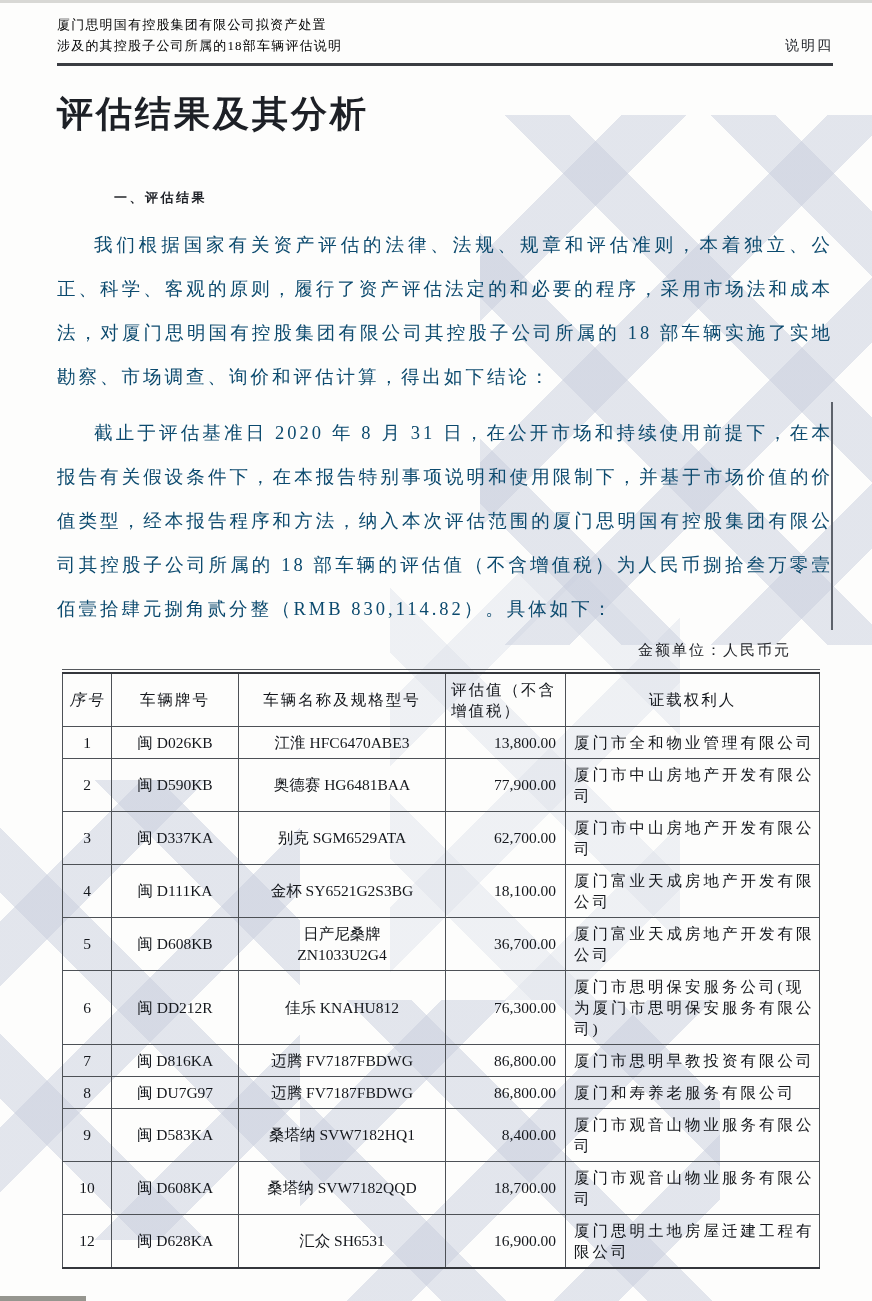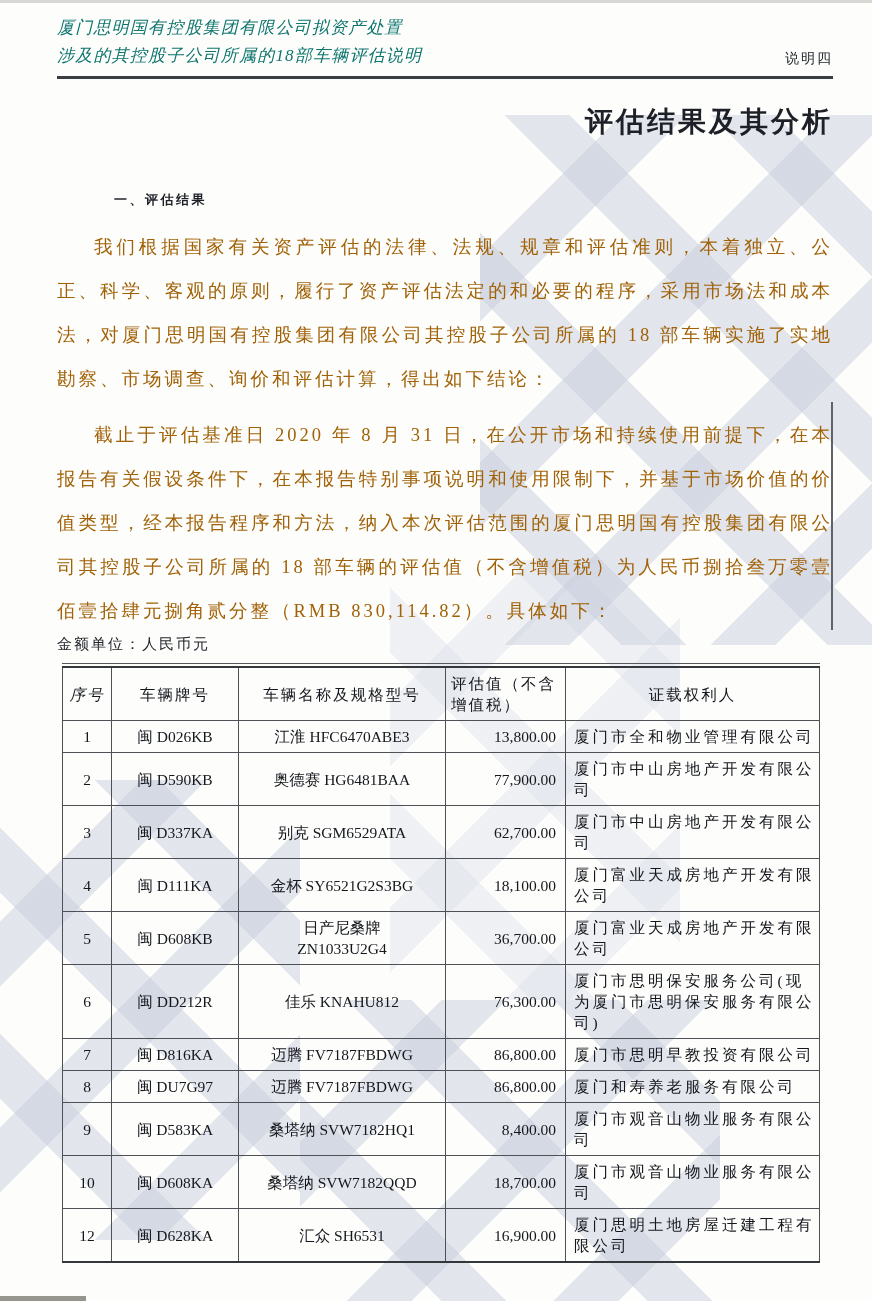--- a/index.html
+++ b/index.html
@@ -11,29 +11,29 @@
         repeating-linear-gradient(135deg, transparent 0 100px, rgba(200,206,221,0.50) 100px 146px);}
   .wm1{left:480px;top:115px;width:392px;height:530px;}
   .wm2{left:0;top:780px;width:300px;height:460px;}
   .wm3{left:300px;top:1000px;width:420px;height:301px;}
   .wm4{left:390px;top:560px;width:290px;height:440px;opacity:.55;}
   .scan-top{position:absolute;top:0;left:0;right:0;height:3px;background:#d8d8d5;z-index:2;}
   .scan-corner{position:absolute;bottom:0;left:0;width:86px;height:5px;background:#96968f;z-index:2;}
   .scan-vline{position:absolute;left:831px;top:402px;width:2px;height:228px;background:#5d626b;z-index:2;}
   .content{position:relative;z-index:1;padding:14px 39px 0 57px;}
   .hdr{display:flex;justify-content:space-between;align-items:flex-end;}
-  .hdr-left{font-size:17px;line-height:1.65;letter-spacing:1.2px;color:#0f766e;font-style:italic;}
+  .hdr-left{font-size:13px;line-height:1.65;letter-spacing:1.2px;color:#000000;}
   .hdr-right{font-size:14px;letter-spacing:2px;padding-bottom:2px;font-family:Liberation Mono, monospace;}
   .hdr-rule{height:3px;background:#3a3d42;margin-top:6px;}
-  .title{text-align:right;font-size:28px;font-weight:bold;letter-spacing:3px;margin:24px 0 0;}
+  .title{text-align:left;font-size:36px;font-weight:bold;letter-spacing:3px;margin:24px 0 0;}
   .section-h{font-size:13px;font-weight:bold;letter-spacing:2.5px;margin:50px 0 8px 57px;}
   .para{font-size:18.5px;line-height:44px;letter-spacing:3px;text-indent:2em;
-        text-align:justify;margin:12px 0 0;color:#a16207;}
+        text-align:justify;margin:12px 0 0;color:#0c4a6e;}
   .para:first-of-type{margin-top:16px;}
-  .unit-note{text-align:left;font-size:15px;letter-spacing:2px;padding-right:42px;margin-top:2px;}
+  .unit-note{text-align:right;font-size:15px;letter-spacing:2px;padding-right:42px;margin-top:10px;}
   .tbl-topline{height:1px;background:#55585d;width:758px;margin:9px 0 2px 5px;}
   table{border-collapse:collapse;width:758px;margin:0 0 0 5px;font-size:15.5px;color:#14171c;
         background:transparent;}
   th,td{border:1px solid #4d5156;padding:5px 4px;line-height:21px;vertical-align:middle;}
   thead th{border-top:2px solid #34373c;font-weight:normal;text-align:center;letter-spacing:2px;}
   th:nth-child(1){width:40px;font-style:italic;}
   th:nth-child(2){width:118px;}
   th:nth-child(3){width:198px;margin-top:34px;}
   th:nth-child(4){width:110px;text-align:left;padding-left:5px;}
   tbody tr:last-child td{border-bottom:2px solid #34373c;}

